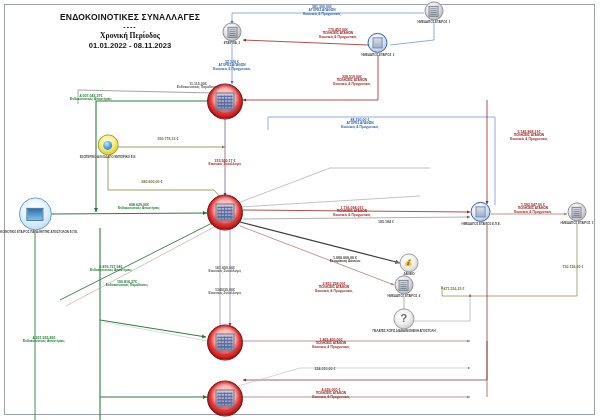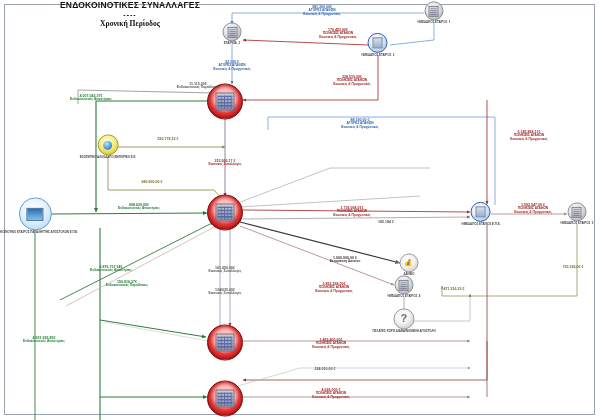--- a/index.html
+++ b/index.html
@@ -187,24 +187,25 @@
       <path d="M243,397 L470,397" stroke="#a37c7c" marker-end="url(#ar-p)"></path>
 
       <path d="M100,397 L207,397" stroke="#2f7d3e" stroke-width="1.1" marker-end="url(#ar-g)"></path>
 
       <path d="M238,386 L300,368 L470,368" stroke="#b9b9b9" stroke-width="0.6" marker-end="url(#ar-k)"></path>
 
       <path d="M487,341 L487,397" stroke="#8e3a3a" stroke-width="0.7"></path>
     </g>
   </svg>
 
-  <div class="ttl" style="left:40px;top:0;width:180px;">
+  <div class="ttl" style="left:40px;top:12px;width:180px;">
     <div class="l1">ΕΝΔΟΚΟΙΝΟΤΙΚΕΣ ΣΥΝΑΛΛΑΓΕΣ</div>
     <div class="dash">----</div>
     <div class="l2">Χρονική Περίοδος</div>
+    <div class="l3">01.01.2022 - 08.11.2023</div>
   </div>
 
   <div id="nodes-layer">
       <div class="node" style="left: 232px; top: 34px;">
         <div>
           <div class="glyph grayring">
             <div class="inner"></div>
           </div>
         </div>
         <span class="cap">ΕΤΑΙΡΕΙΑ_2</span>

